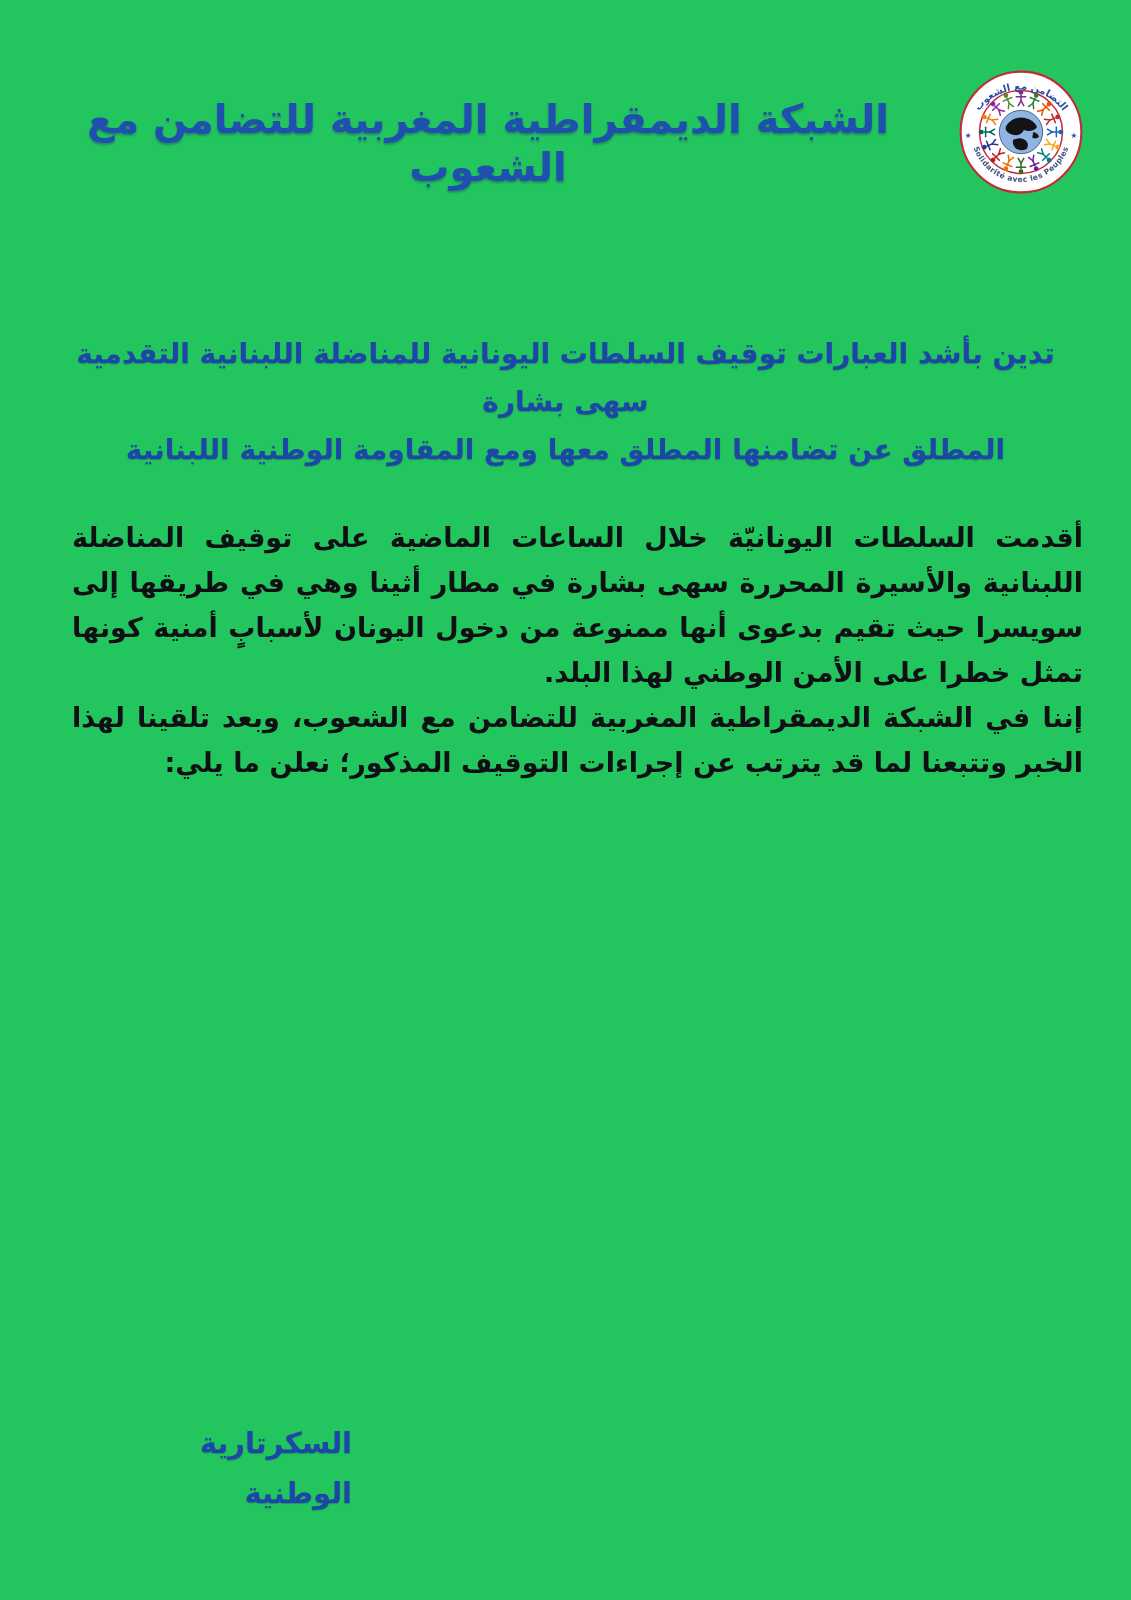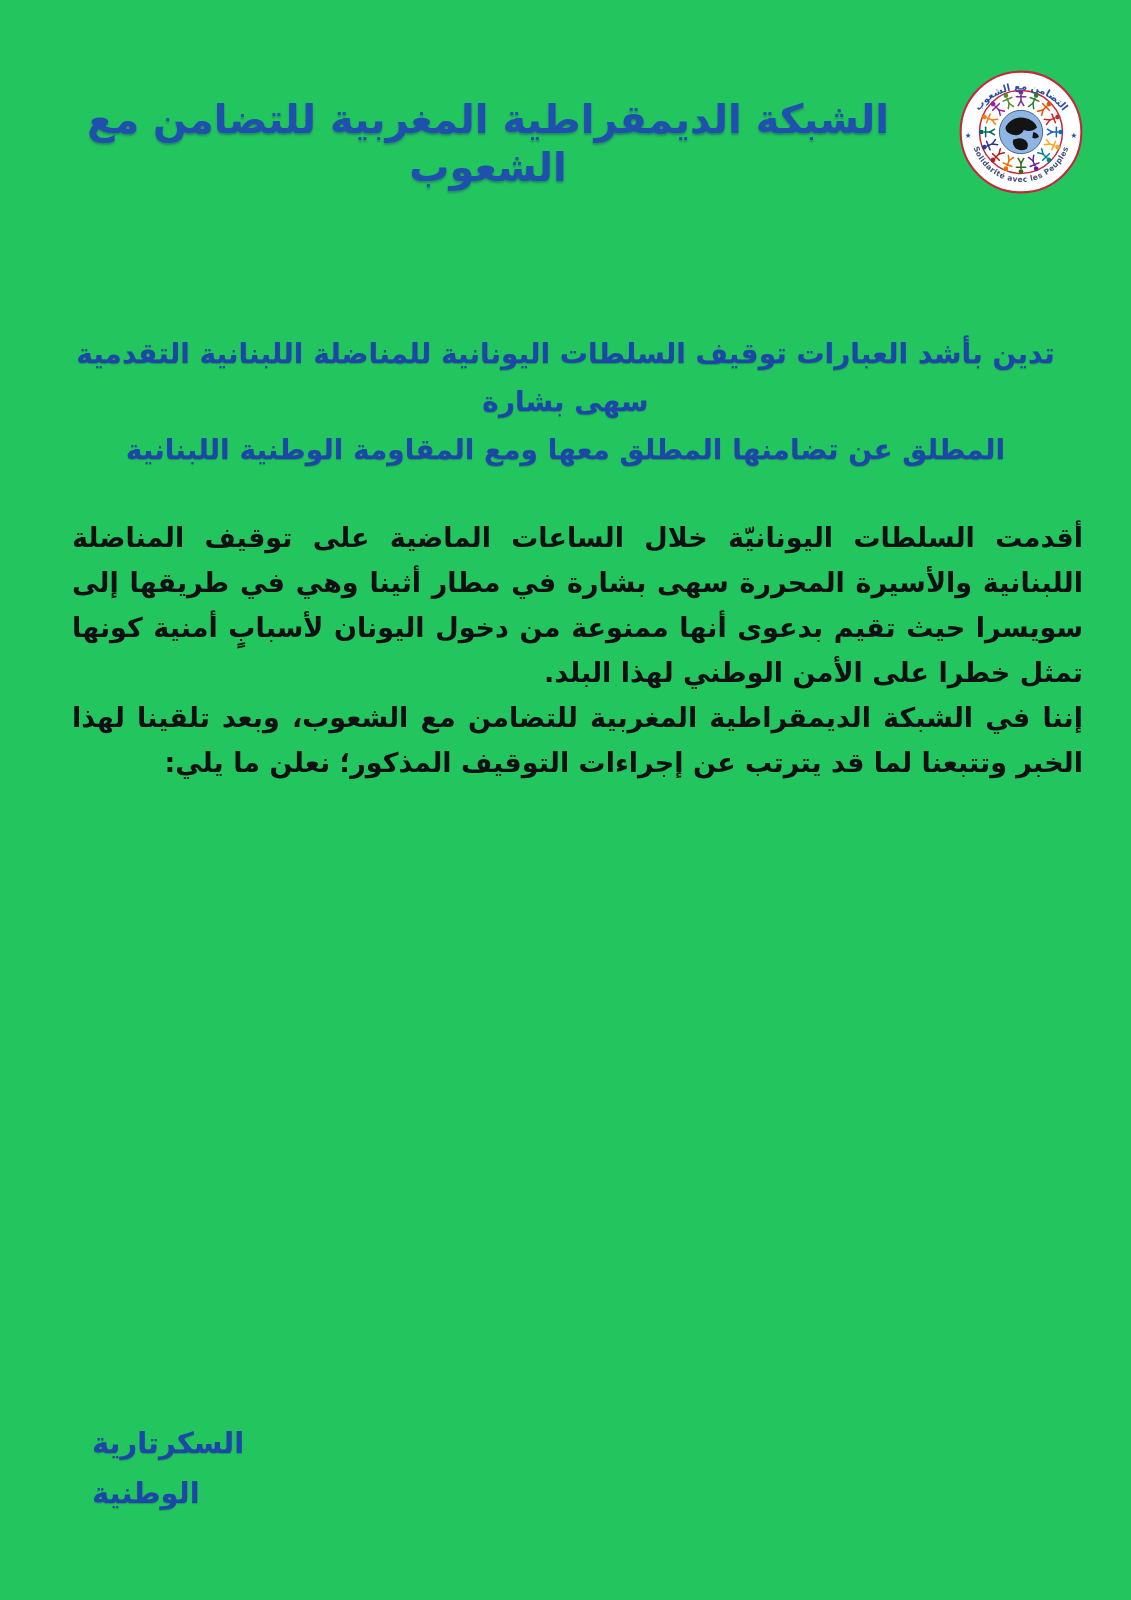--- a/index.html
+++ b/index.html
@@ -45,21 +45,21 @@
     font-size:27px;
     font-weight:bold;
     line-height:45px;
     text-align:justify;
     margin-top:12px;
   }
   .body-text p.para{margin:0;}
   .signature{
     position:absolute;
     top:1418px;left:92px;width:260px;
-    text-align:left;
+    text-align:right;
     color:#1c47a8;
     font-size:29px;
     font-weight:bold;
     line-height:50px;
     text-shadow:0 1px 1px rgba(25,45,95,.3);
     direction:rtl;
   }
 </style>
 </head>
 <body>

